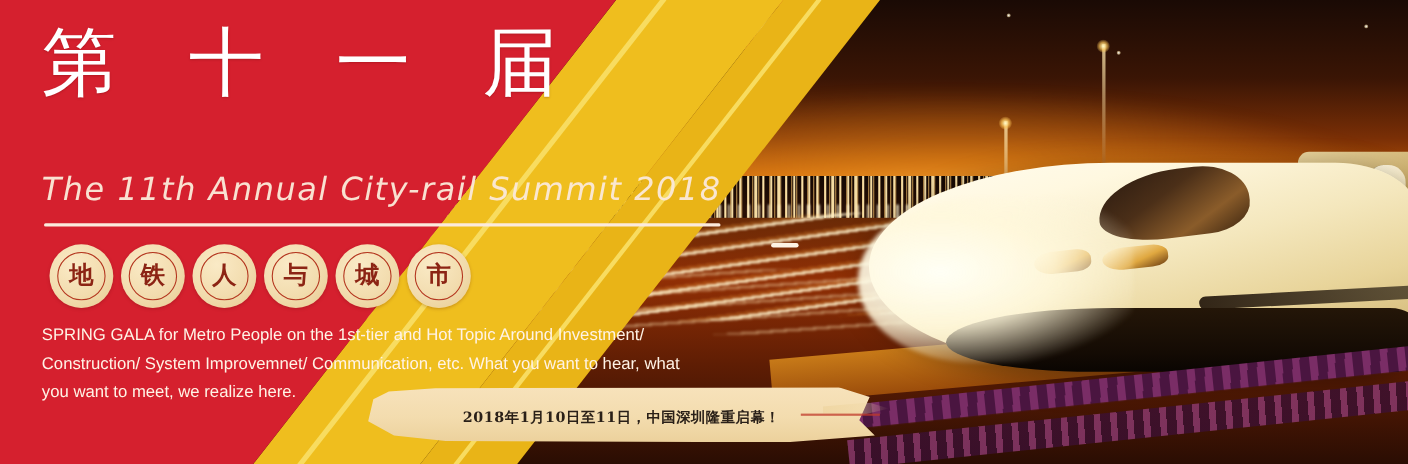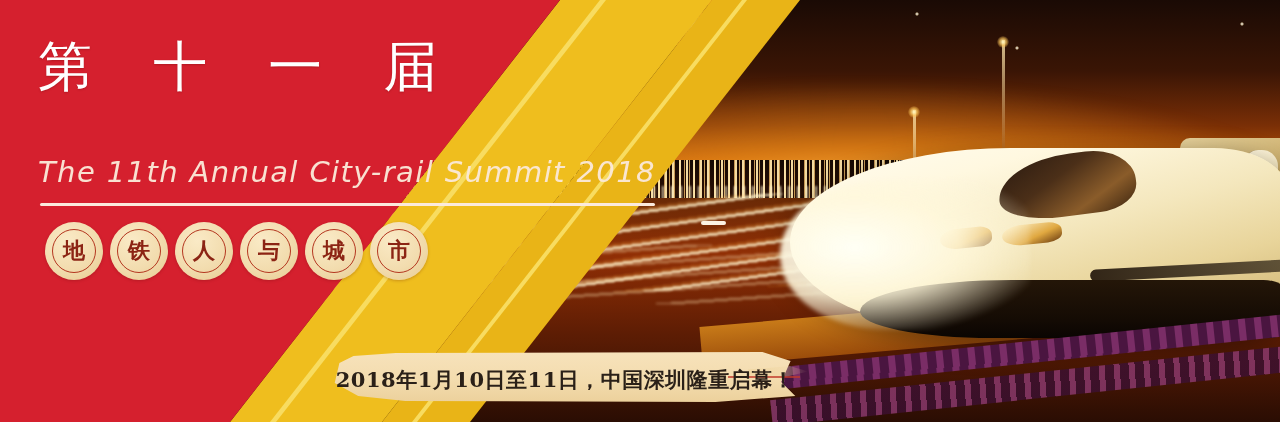--- a/index.html
+++ b/index.html
@@ -146,23 +146,23 @@
   }
   .thin-line-b{
     position:absolute;left:0;top:0;width:880px;height:422px;
     background:#F8DC60;
     clip-path:polygon(742px 0, 747px 0, 417px 422px, 412px 422px);
   }
 
   
   .title-cn{
     position:absolute;left:38px;top:24px;
-    font-size:54px;letter-spacing:22px;color:#ffffff;font-weight:400;
+    font-size:68px;letter-spacing:22px;color:#ffffff;font-weight:400;
     font-family:"DejaVu Sans","Liberation Sans",sans-serif;
-    line-height:1;text-shadow:0 1px 2px rgba(80,0,0,.25);margin-top:16px;
+    line-height:1;text-shadow:0 1px 2px rgba(80,0,0,.25);
   }
   .subtitle-cn{
     position:absolute;left:38px;top:104px;
     font-size:33px;letter-spacing:8px;color:#fdf4e6;font-weight:400;
     font-family:"DejaVu Sans","Liberation Sans",sans-serif;line-height:1;
   }
   .title-en{
     position:absolute;left:38px;top:158px;
     font-size:29px;color:#fbe9d8;letter-spacing:1.4px;
     font-family:"DejaVu Sans","Liberation Sans",sans-serif;
@@ -208,21 +208,21 @@
     clip-path:polygon(2% 22%,5% 8%,14% 2%,92% 0%,98% 18%,96% 60%,99% 88%,82% 100%,16% 98%,6% 88%,1% 62%);
   }
   .datebrush-tail{
     position:absolute;left:418px;top:14px;width:60px;height:12px;
     background:linear-gradient(90deg,#f0d7a4,rgba(240,215,164,0));
     clip-path:polygon(0 30%,70% 0,100% 45%,55% 100%,0 80%);
   }
   .datetext{
     position:absolute;left:0;top:0;width:470px;height:56px;
     display:flex;align-items:center;justify-content:center;
-    color:#2a2018;font-size:21px;letter-spacing:.5px;font-weight:600;
+    color:#2a2018;font-size:13px;letter-spacing:.5px;font-weight:600;
     font-family:"DejaVu Serif","Liberation Serif",serif;
   }
   .dateline{
     position:absolute;left:398px;top:24px;width:72px;height:2px;
     background:#c0392b;opacity:.75;
   }
 </style>
 </head>
 <body>
 
@@ -287,20 +287,21 @@
       <div class="coin-inner">与</div>
     </div>
     <div class="coin">
       <div class="coin-inner">城</div>
     </div>
     <div class="coin">
       <div class="coin-inner">市</div>
     </div>
   </div>
 
+  <div class="para">SPRING GALA for Metro People on the 1st-tier and Hot Topic Around Investment/ Construction/ System Improvemnet/ Communication, etc. What you want to hear, what you want to meet, we realize here.</div>
 
   <div class="datewrap">
     <div class="datebrush"></div>
     <div class="datebrush-tail"></div>
     <div class="dateline"></div>
     <div class="datetext">2018年1月10日至11日，中国深圳隆重启幕！</div>
   </div>
 
 </div>
 

